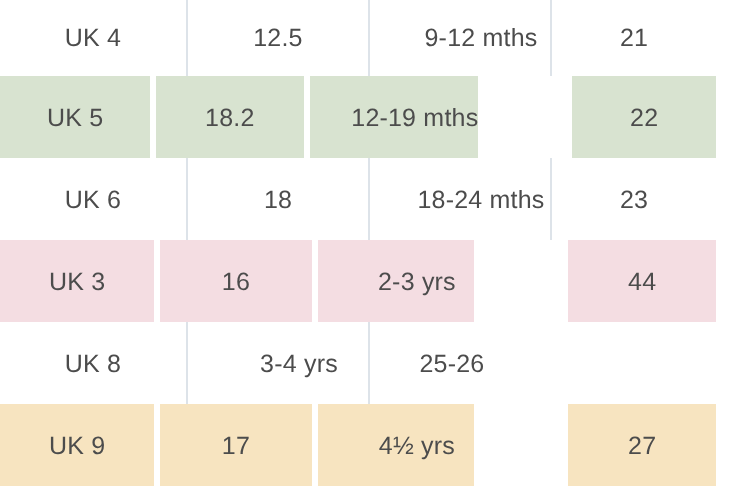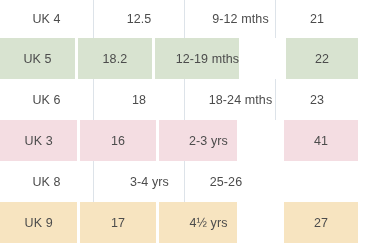--- a/index.html
+++ b/index.html
@@ -99,21 +99,21 @@
     <div class="size-cell c0">UK 6</div>
     <div class="size-cell c1">18</div>
     <div class="size-cell c2">18-24 mths</div>
     <div class="size-cell c3">23</div>
   </div>
 
   <div class="size-row tinted tone-pink">
     <div class="size-cell c0">UK 3</div>
     <div class="size-cell c1">16</div>
     <div class="size-cell c2">2-3 yrs</div>
-    <div class="size-cell c3">41</div>
+    <div class="size-cell c3">44</div>
   </div>
 
   <div class="size-row tone-none">
     <div class="size-cell c0">UK 8</div>
     <div class="size-cell c2">3-4 yrs</div>
     <div class="size-cell c3">25-26</div>
   </div>
 
   <div class="size-row tinted tone-tan">
     <div class="size-cell c0">UK 9</div>

